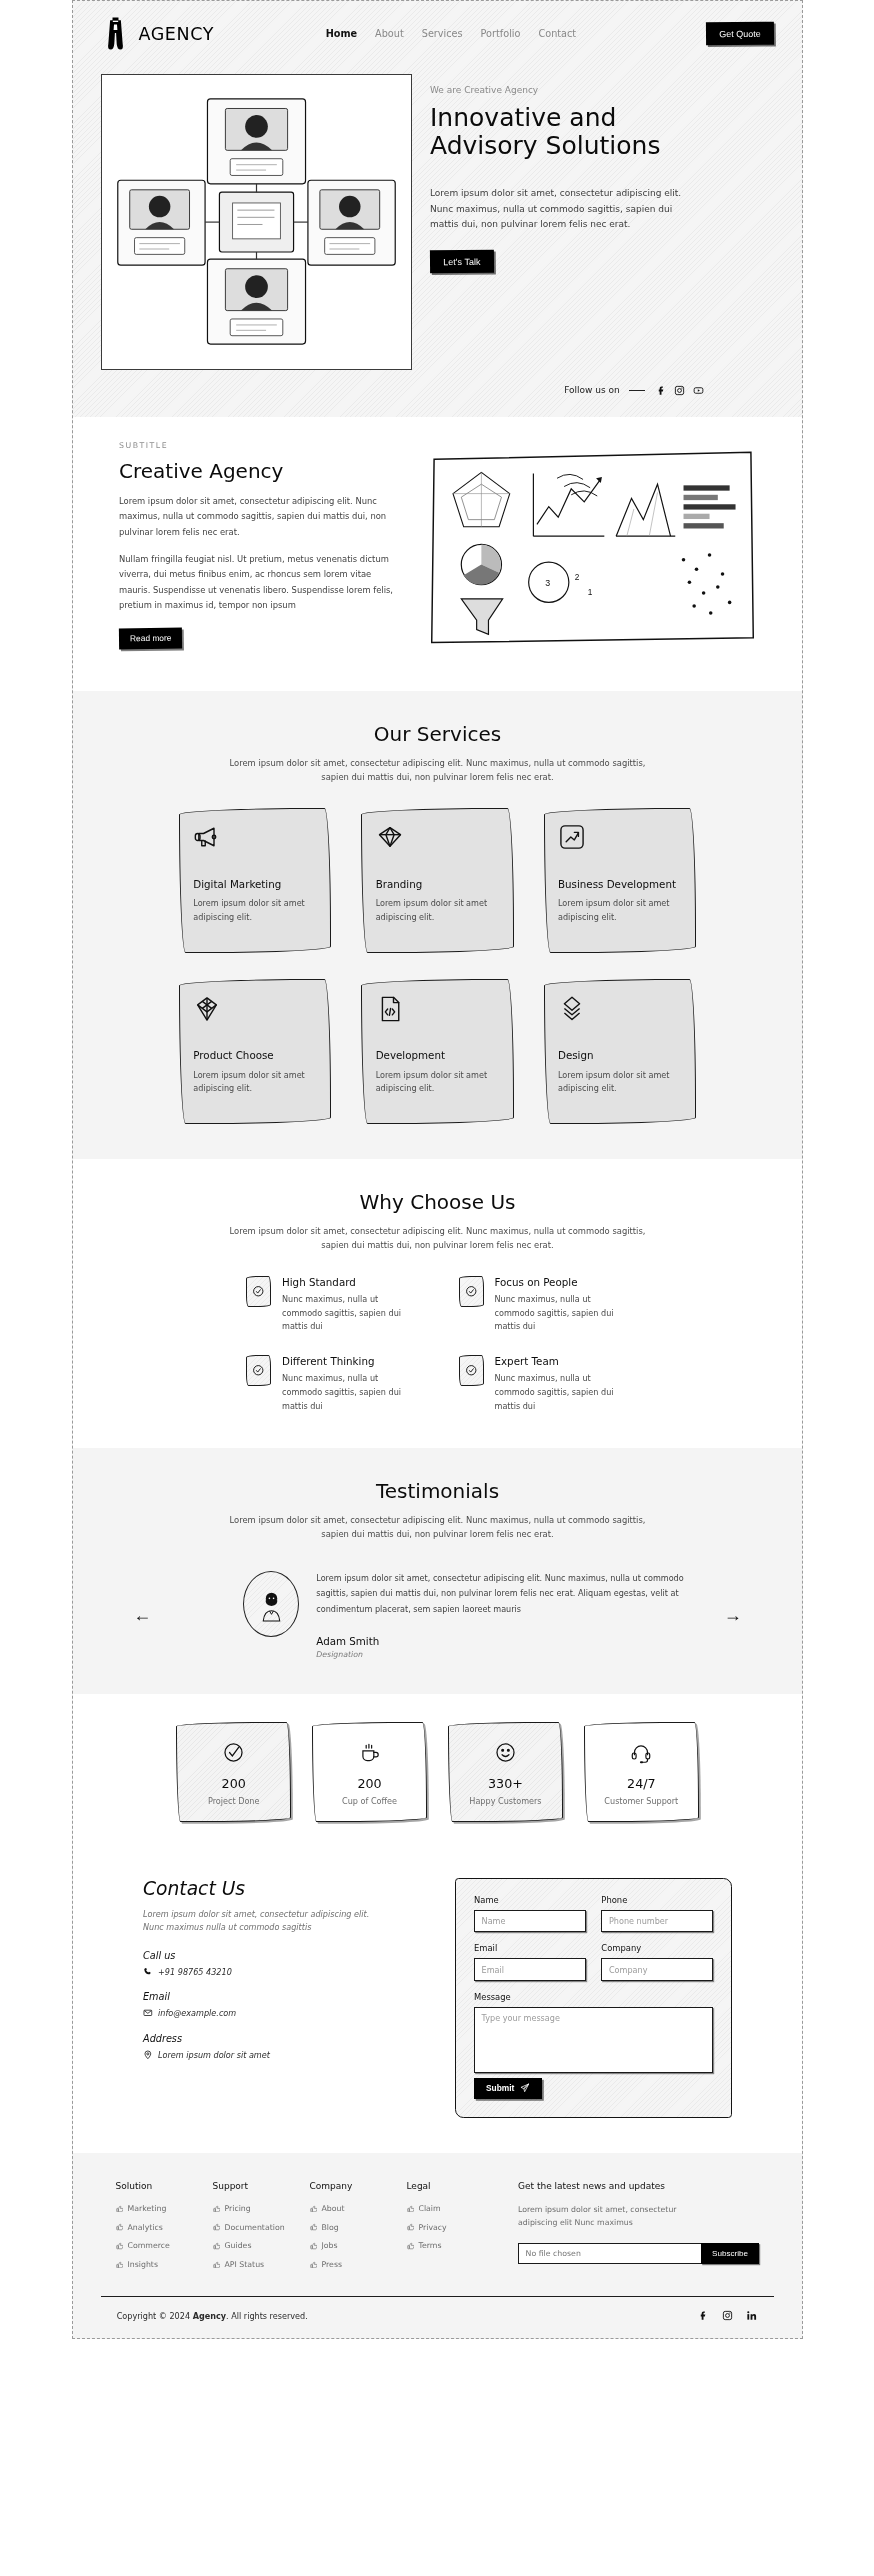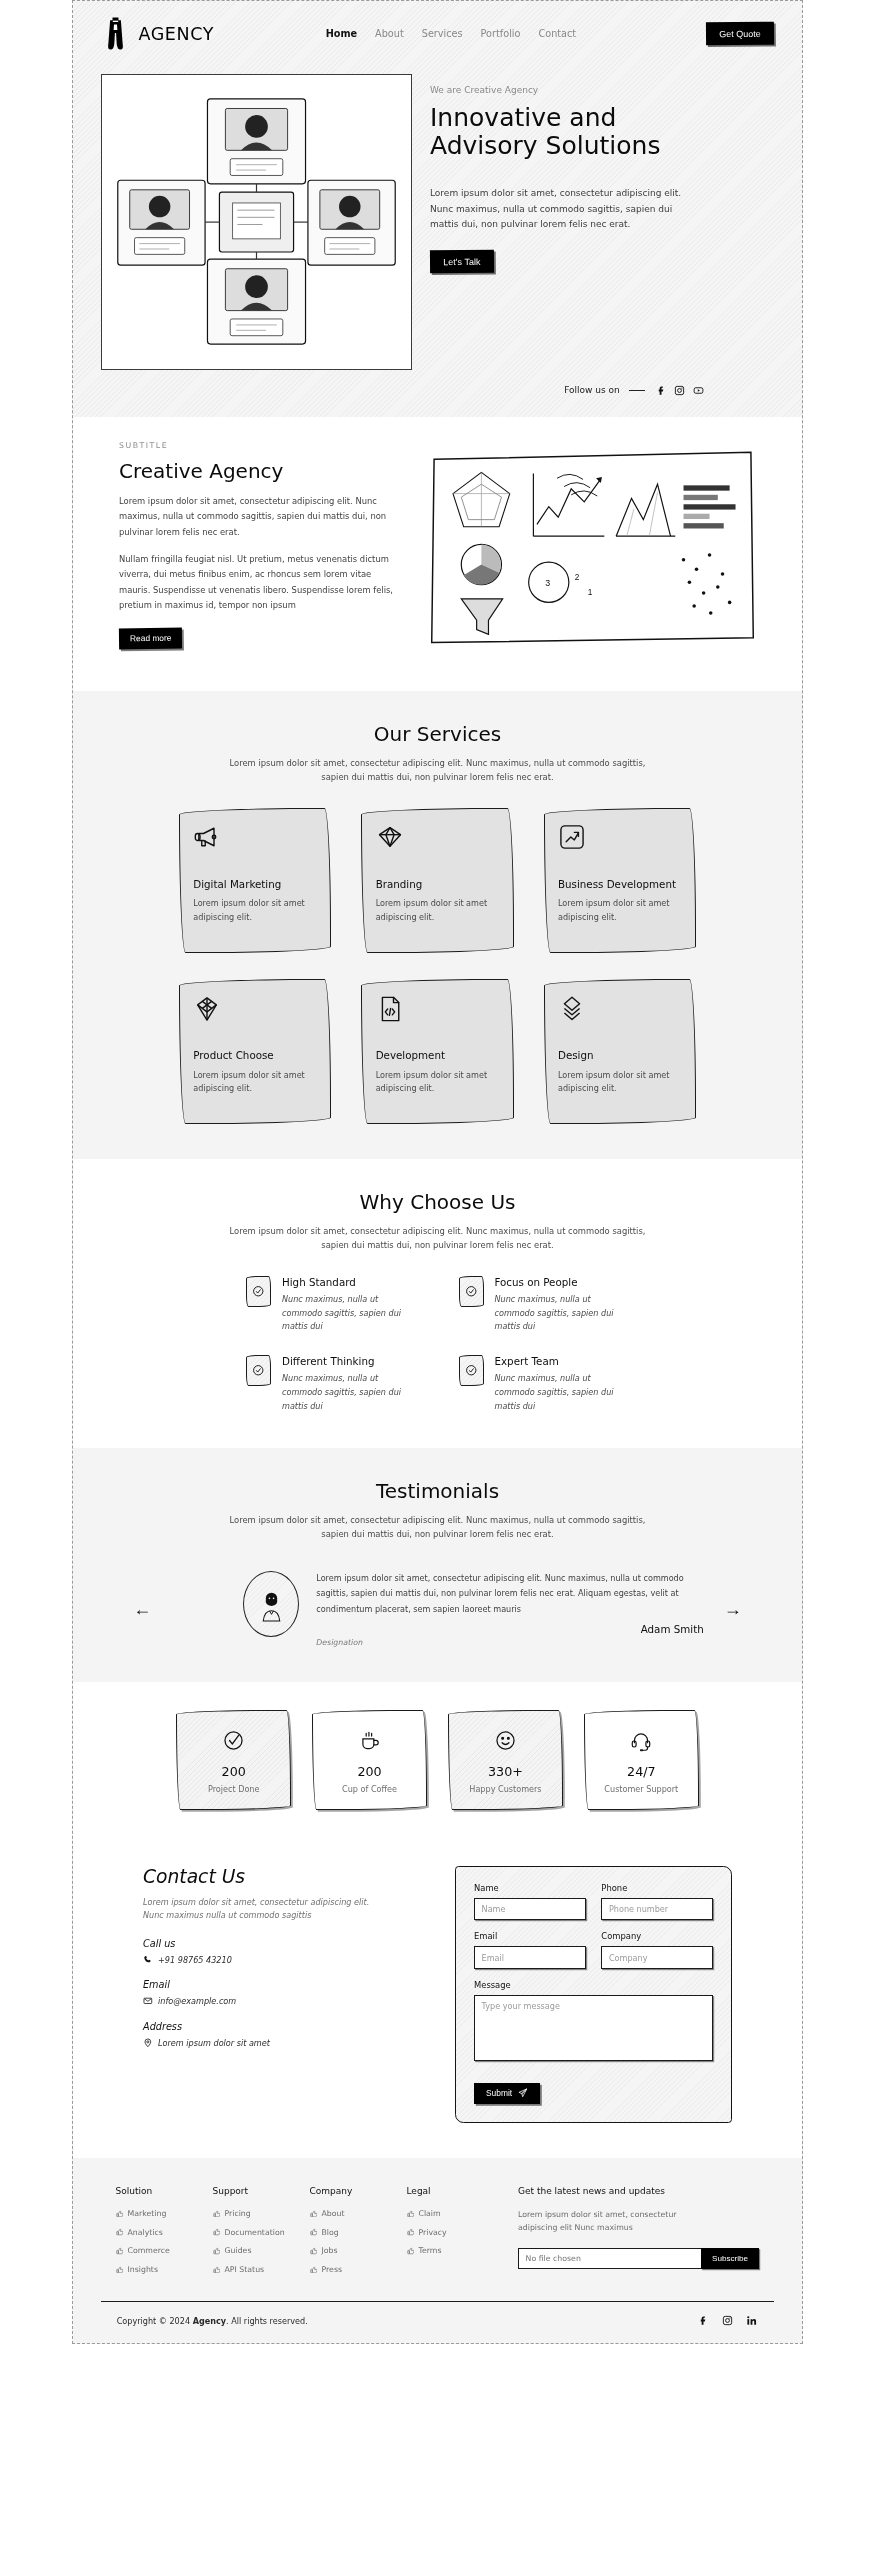--- a/index.html
+++ b/index.html
@@ -190,21 +190,21 @@
     padding: 0 145px;
   }
   .why-item { display: flex; gap: 11px; }
   .why-ico {
     width: 25px; height: 31px; flex: 0 0 auto;
     border: 1.2px solid #1c1c1c;
     display: flex; align-items: center; justify-content: center;
     border-radius: 11px 2.4px 11px 2.4px / 2.4px 11px 2.4px 11px;
   }
   .why-title { font-size: 10.3px; color: #0d0d0d; margin-bottom: 5.4px; }
-  .why-desc { font-size: 8.1px; line-height: 1.7; color: #4a4a4a; font-style: italic; }
+  .why-desc { font-size: 8.1px; line-height: 1.7; color: #4a4a4a; }
 
   
   .testi-body {
     display: flex;
     align-items: center;
     padding: 6px 28px 0 28px;
     gap: 15.7px;
   }
   .arrow-btn {
     width: 26.6px; height: 26.6px;
@@ -212,21 +212,21 @@
     font-size: 18px; color: #111; line-height: 1;
   }
   .testi-card { flex: 1; display: flex; gap: 17px; padding-left: 72px; }
   .avatar {
     width: 56px; height: 66px; flex: 0 0 auto;
     border: 1.2px solid #222;
     border-radius: 50%;
     display: flex; align-items: center; justify-content: center;
   }
   .testi-quote { font-size: 8.1px; line-height: 1.95; color: #3f3f3f; max-width: 422px; }
-  .testi-name { font-size: 10.3px; color: #0d0d0d; margin-top: 5px; text-align: right; }
+  .testi-name { font-size: 10.3px; color: #0d0d0d; margin-top: 17px; }
   .testi-role { font-size: 7.8px; color: #7a7a7a; font-style: italic; margin-top: 3px; }
 
   
   .stats-grid {
     display: grid;
     grid-template-columns: repeat(4, 1fr);
     gap: 20.5px;
     padding: 28px 103px 30px 103px;
   }
   .stat-card {
@@ -267,25 +267,25 @@
     background: #fff;
     font-family: "DejaVu Sans", sans-serif;
     font-size: 8.1px;
     color: #2b2b2b;
     padding: 5.4px 6.6px;
     box-shadow: 1.2px 1.2px 0 rgba(0,0,0,0.45);
   }
   .f-input::placeholder, .f-textarea::placeholder { color: #9b9b9b; }
   .f-textarea { height: 66px; resize: none; }
   .btn-submit {
-    margin-top: 20px;
+    margin-top: 3px;
     background: #000; color: #fff; border: none;
     font-size: 8.4px; padding: 5.4px 12px; cursor: pointer;
     box-shadow: 1.8px 1.8px 0 rgba(0,0,0,0.5);
-    display: inline-flex; align-items: center; gap: 6px;
+    display: inline-flex; align-items: center; gap: 6px; font-weight: bold;
   }
 
   
   footer.site-footer { background: #f4f4f4; padding: 28px 28px 0 28px; }
   .foot-cols { display: flex; padding-left: 14.5px; }
   .foot-col { width: 97px; }
   .foot-col.news { width: 241px; margin-left: 14.5px; }
   .foot-h { font-size: 9px; color: #101010; margin-bottom: 13.3px; }
   .foot-link {
     display: flex; align-items: center; gap: 4.2px;

